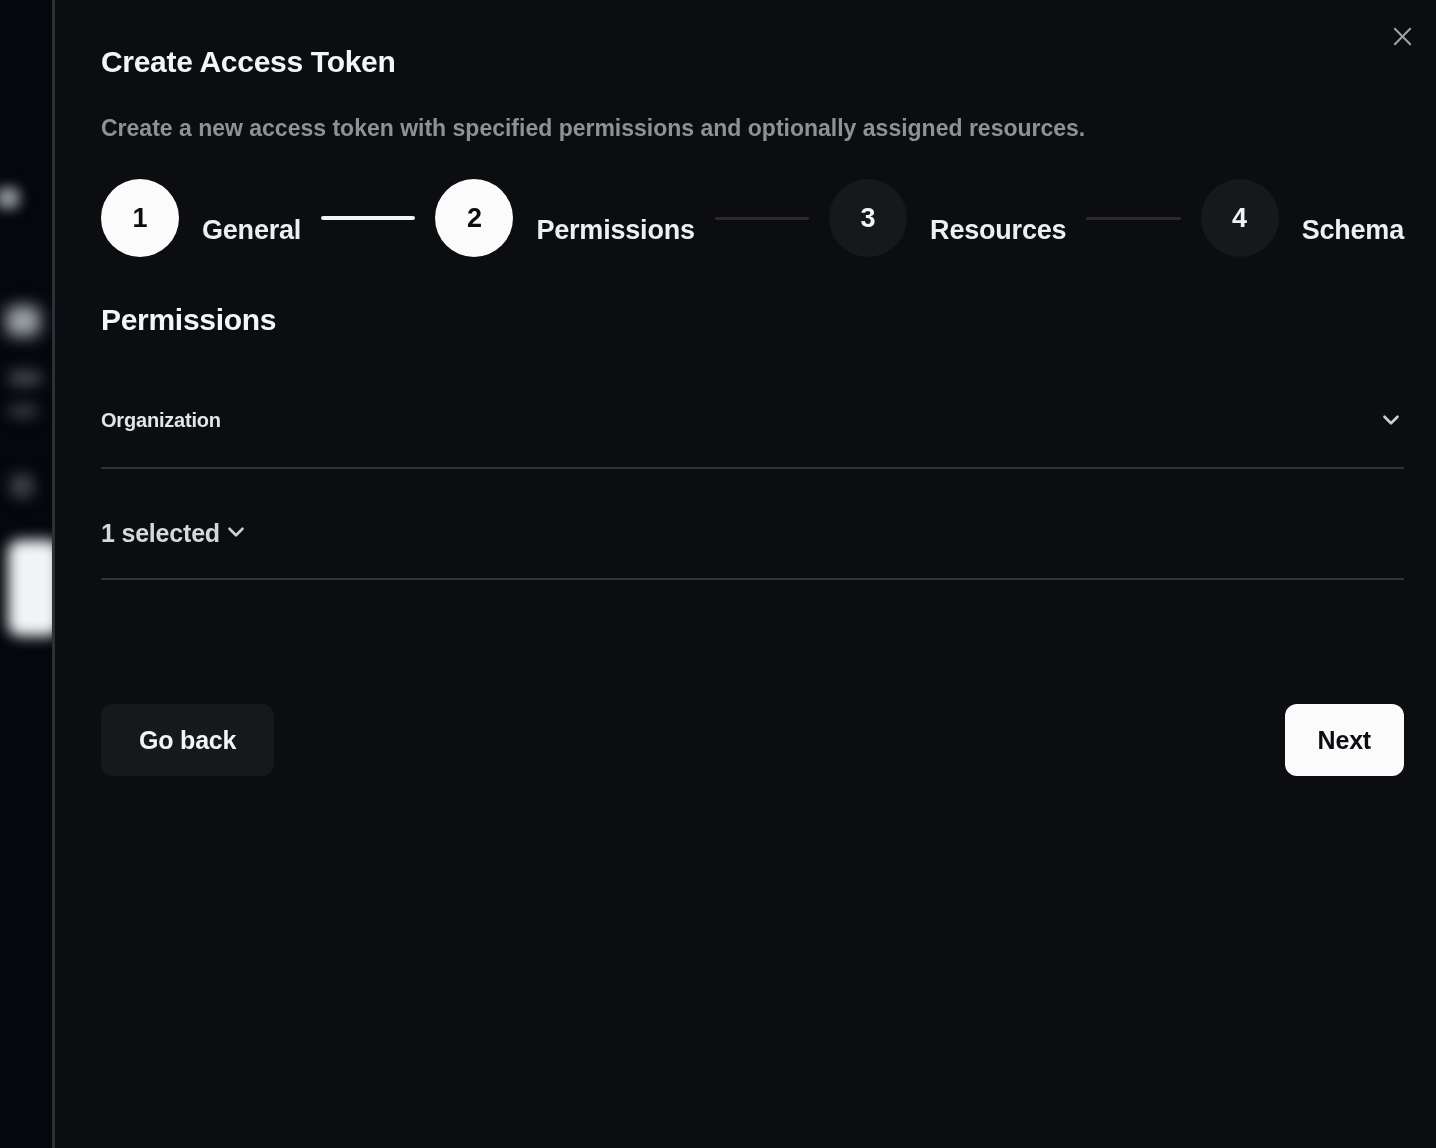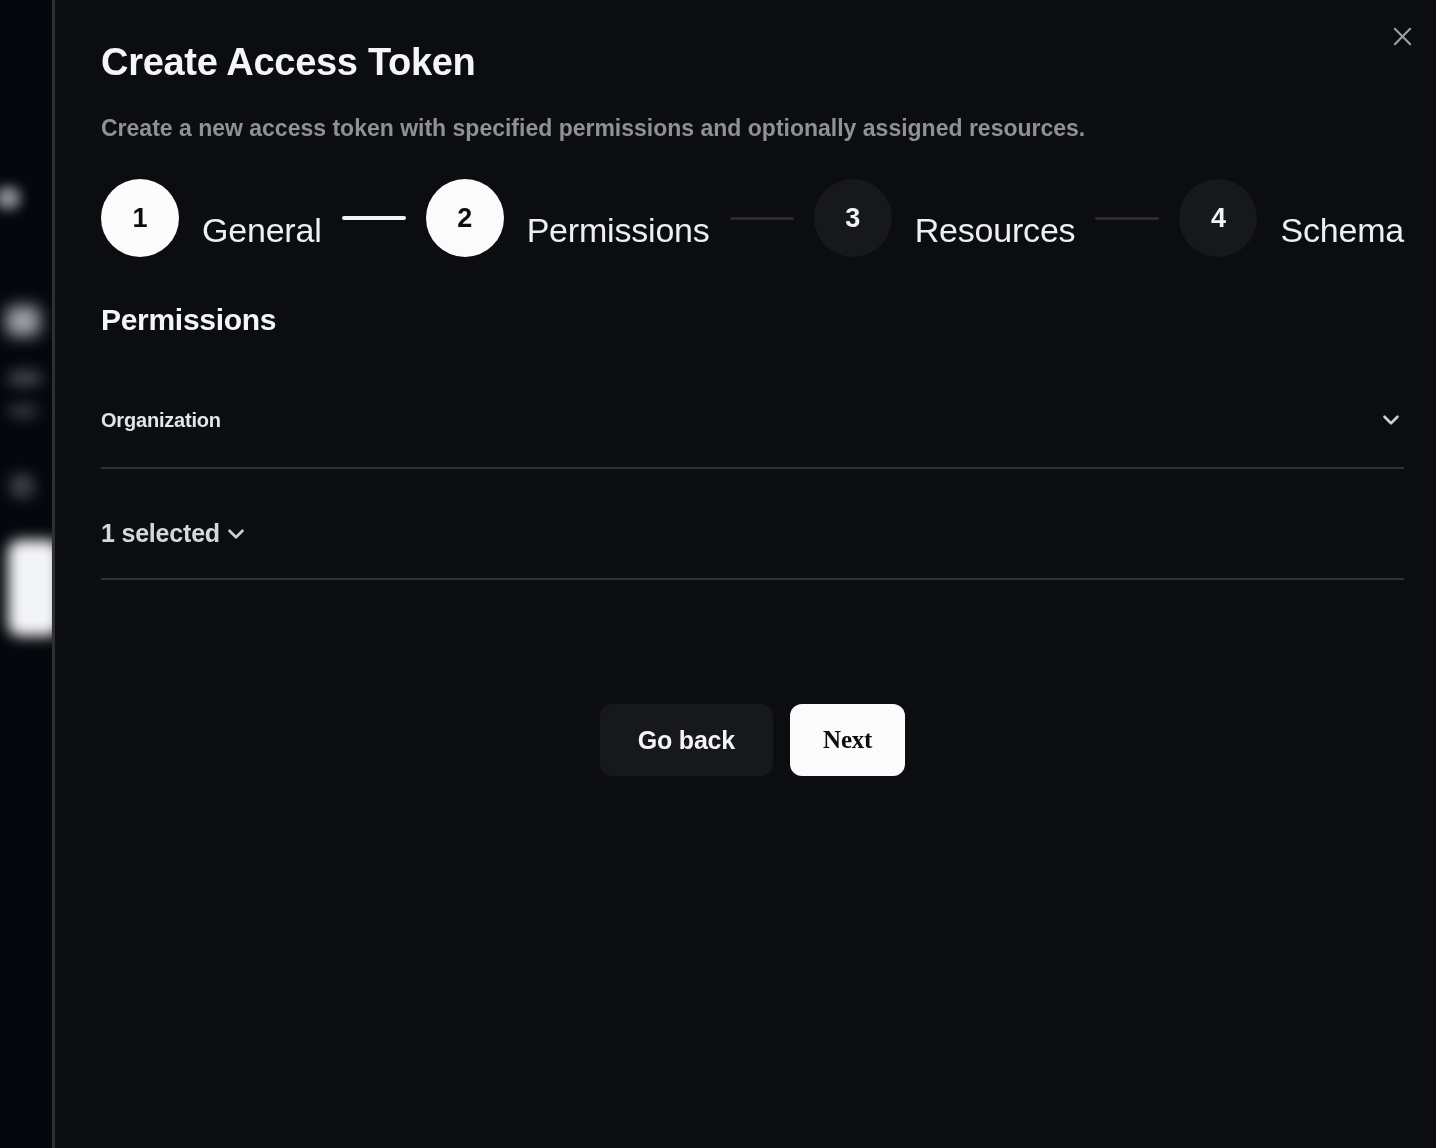--- a/index.html
+++ b/index.html
@@ -45,58 +45,58 @@
   .modal{
     position:absolute;left:55px;top:0;width:1381px;height:1148px;
     background:var(--modal-bg);
     padding:44px 32px 0 46px;
   }
   .close-btn{
     position:absolute;top:18px;right:16px;width:36px;height:36px;
     background:transparent;border:none;cursor:pointer;
     display:flex;align-items:center;justify-content:center;color:var(--close-icon);
   }
-  .modal-title{font-size:38px;line-height:36px;font-weight:700;color:var(--title-text);letter-spacing:-0.3px;}
+  .modal-title{font-size:30px;line-height:36px;font-weight:700;color:var(--title-text);letter-spacing:-0.3px;}
   .modal-desc{margin-top:34px;font-size:23px;line-height:28px;font-weight:700;color:var(--muted-text);}
   
   .stepper{margin-top:37px;display:flex;align-items:center;width:100%;}
   .step{display:flex;align-items:center;gap:23px;flex:0 0 auto;}
   .circle{
     width:78px;height:78px;border-radius:50%;
     display:flex;align-items:center;justify-content:center;
     font-size:27px;font-weight:700;
   }
   .step.complete .circle,.step.active .circle{background:var(--step-active-bg);color:var(--step-active-text);}
   .step.upcoming .circle{background:var(--step-inactive-bg);color:var(--step-inactive-text);}
-  .step-label{font-size:34px;font-weight:400;color:var(--step-label-text);letter-spacing:-0.2px;white-space:nowrap;margin-top:24px;}
+  .step-label{font-size:27px;font-weight:700;color:var(--step-label-text);letter-spacing:-0.2px;white-space:nowrap;margin-top:24px;}
   .connector{flex:1 1 auto;height:3px;border-radius:2px;margin:0 20px;}
   .connector.active{background:var(--connector-active);height:4px;}
   .connector.inactive{background:var(--connector-inactive);}
   
   .section-heading{margin-top:44px;font-size:30px;line-height:37px;font-weight:700;color:var(--title-text);letter-spacing:-0.3px;}
   .perm-rows{margin-top:15px;}
   .perm-row{
     display:flex;align-items:center;justify-content:space-between;
     padding:50px 0 30px;border-bottom:2px solid var(--divider);
     cursor:pointer;
   }
   .row-label{font-size:20px;line-height:34px;font-weight:600;color:var(--row-text);letter-spacing:-0.2px;}
-  .row-right{display:flex;align-items:center;gap:3px;}
+  .row-right{display:flex;gap:3px;}
   .selected-text{font-size:25px;font-weight:600;color:var(--selected-text);letter-spacing:-0.2px;}
   .selected-text:empty{display:none;}
   .chevron{flex:0 0 auto;}
   
-  .footer{margin-top:124px;display:flex;justify-content:center;gap:17px;}
+  .footer{margin-top:124px;display:flex;justify-content:space-between;gap:17px;}
   .btn{
     height:72px;border:none;border-radius:12px;cursor:pointer;
     font-family:inherit;font-size:25px;font-weight:700;letter-spacing:-0.2px;
     display:flex;align-items:center;justify-content:center;
   }
   .btn-secondary{background:var(--go-back-bg);color:var(--title-text);padding:0 38px;}
-  .btn-primary{background:var(--next-bg);color:var(--next-text);padding:12px 33px;font-family:Liberation Serif, serif;}
+  .btn-primary{background:var(--next-bg);color:var(--next-text);padding:12px 33px;}
 </style>
 </head>
 <body>
 
 <div class="backdrop-strip">
   <div class="blob blob-1"></div>
   <div class="blob blob-2"></div>
   <div class="blob blob-3"></div>
   <div class="blob blob-4"></div>
   <div class="blob blob-5"></div>

